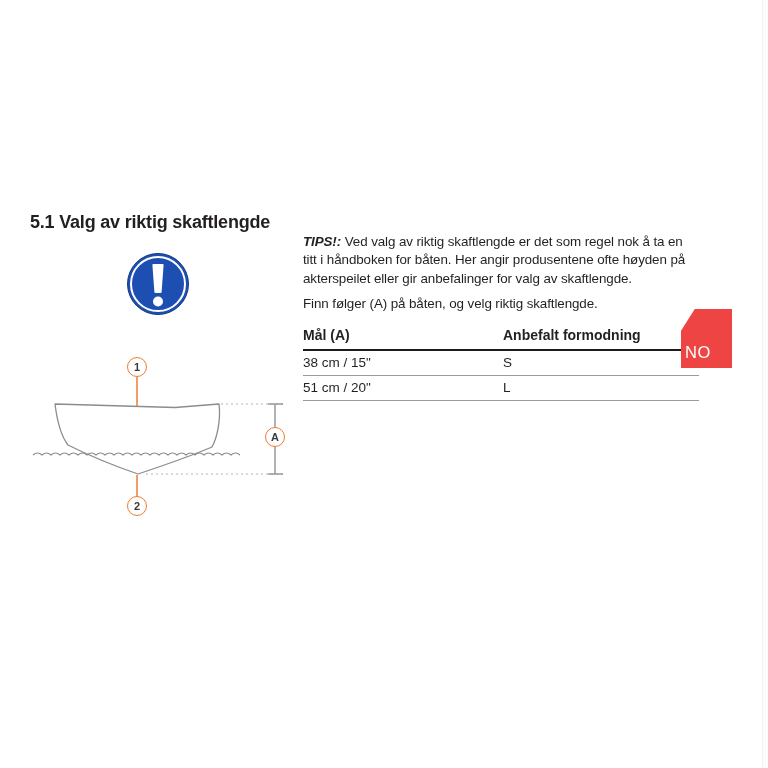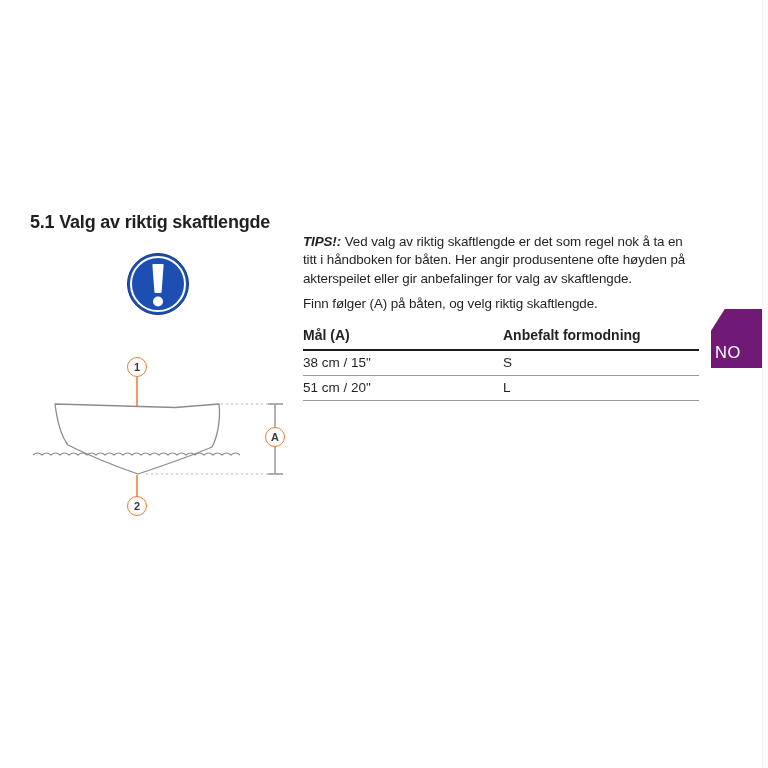--- a/index.html
+++ b/index.html
@@ -36,22 +36,22 @@
   }
   .callout-1{left:127px;top:357px;}
   .callout-2{left:127px;top:496px;}
   .callout-a{left:265px;top:427px;}
   
   .edge-strip{
     position:absolute;left:762px;top:0;width:6px;height:768px;
     background:#fcfcfc;border-left:1px solid #f3f3f3;
   }
   .lang-tab{
-    position:absolute;left:711px;top:309px;width:51px;height:59px;
-    background:#701a75;
+    position:absolute;left:681px;top:309px;width:51px;height:59px;
+    background:#ef4444;
     -webkit-clip-path:polygon(0 37%,27% 0,100% 0,100% 100%,0 100%);
     clip-path:polygon(0 37%,27% 0,100% 0,100% 100%,0 100%);
   }
   .lang-tab span{
     position:absolute;left:4px;bottom:6px;color:#ffffff;
     font-size:16.5px;letter-spacing:0.5px;
   }
 </style>
 </head>
 <body>

